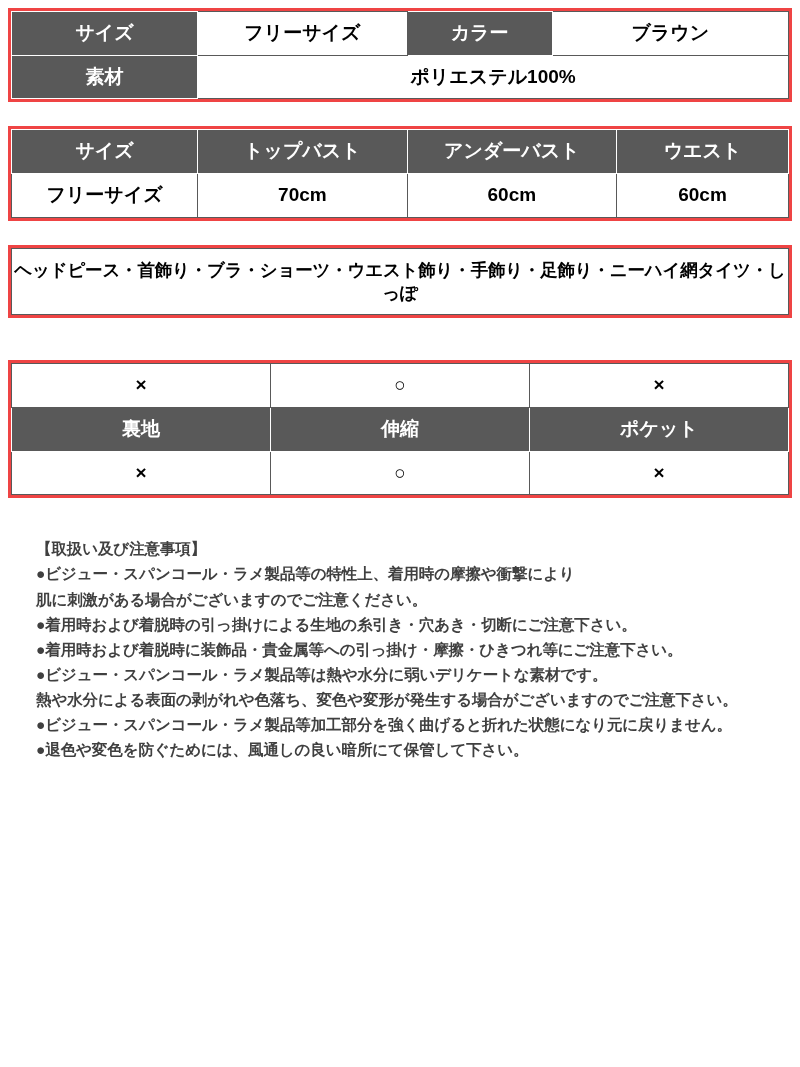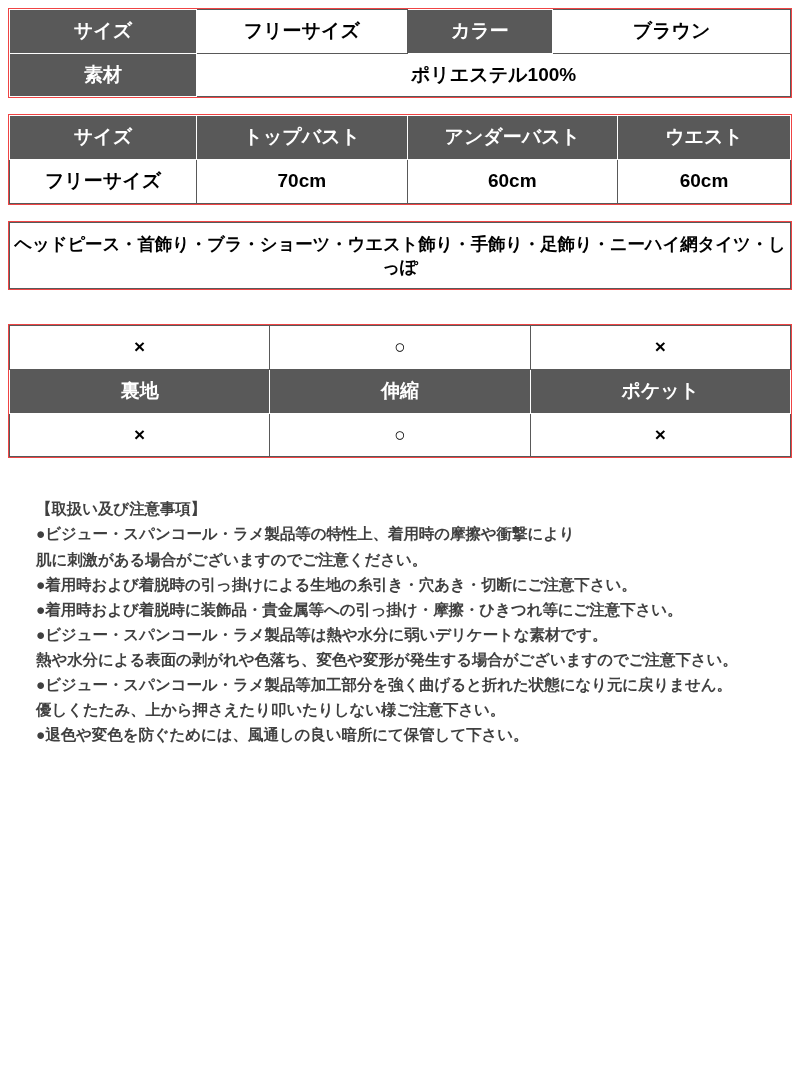--- a/index.html
+++ b/index.html
@@ -25,24 +25,24 @@
     background: #595959;
     color: #ffffff;
   }
   .val {
     background: #ffffff;
     color: #000000;
     border: 1px solid #595959 !important;
   }
   
   .tbl-wrap {
-    border: 1px solid #ef4444;
+    border: 3px solid #ef4444;
     box-sizing: border-box;
     width: 784px;
-    margin-bottom: 16px;
+    margin-bottom: 24px;
   }
   .tbl-wrap table {
     border-collapse: collapse;
     width: 100%;
     table-layout: fixed;
     margin: 0;
   }
   .tbl-wrap td {
     text-align: center;
     vertical-align: middle;
@@ -157,17 +157,16 @@
 
   <div class="notes">
     <div>【取扱い及び注意事項】</div>
     <div>●ビジュー・スパンコール・ラメ製品等の特性上、着用時の摩擦や衝撃により</div>
     <div>肌に刺激がある場合がございますのでご注意ください。</div>
     <div>●着用時および着脱時の引っ掛けによる生地の糸引き・穴あき・切断にご注意下さい。</div>
     <div>●着用時および着脱時に装飾品・貴金属等への引っ掛け・摩擦・ひきつれ等にご注意下さい。</div>
     <div>●ビジュー・スパンコール・ラメ製品等は熱や水分に弱いデリケートな素材です。</div>
     <div>熱や水分による表面の剥がれや色落ち、変色や変形が発生する場合がございますのでご注意下さい。</div>
     <div>●ビジュー・スパンコール・ラメ製品等加工部分を強く曲げると折れた状態になり元に戻りません。</div>
-    <div>優しくたたみ、上から押さえたり叩いたりしない様ご注意下さい。</div>
     <div>●退色や変色を防ぐためには、風通しの良い暗所にて保管して下さい。</div>
   </div>
 
 </div>
 
 </body></html>

